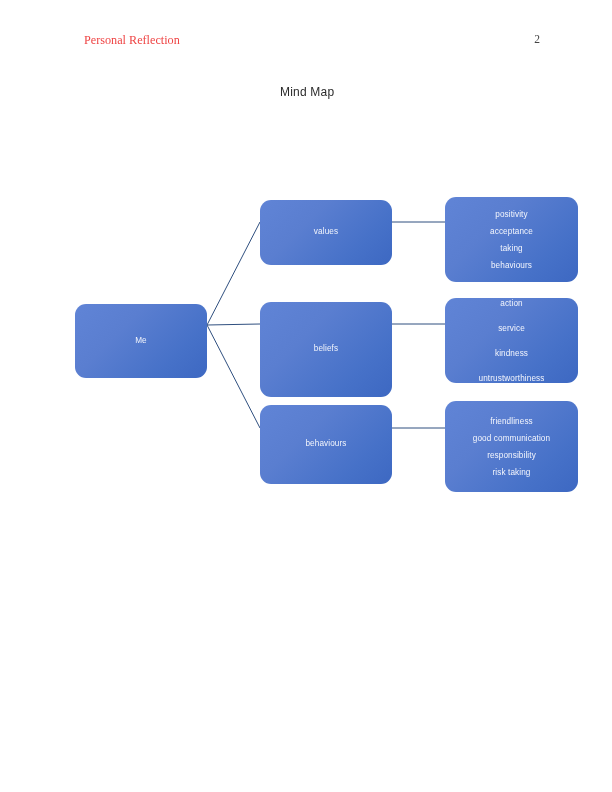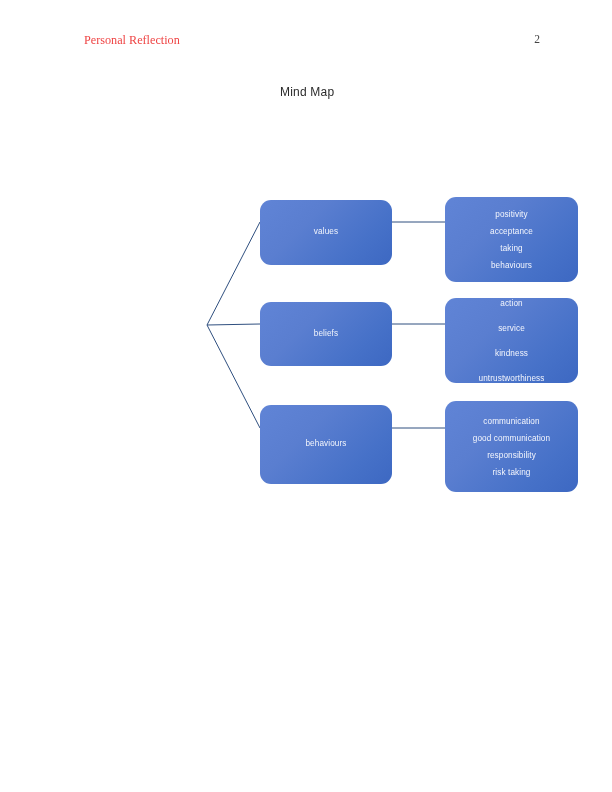--- a/index.html
+++ b/index.html
@@ -103,21 +103,21 @@
 
   
   #node-root {
     left: 75px;
     top: 288px;
     width: 132px;
     height: 74px;
   }
   
   #node-branch-0 { left: 260px; top: 184px;  width: 132px; height: 65px; }
-  #node-branch-1 { left: 260px; top: 286px;  width: 132px; height: 64px; }
+  #node-branch-1 { left: 260px; top: 286px;  width: 132px; height: 95px; }
   #node-branch-2 { left: 260px; top: 389px;  width: 132px; height: 79px; align-items: center; }
   
   #node-detail-0 { left: 445px; top: 181px; width: 133px; height: 85px; }
   #node-detail-1 { left: 445px; top: 282px; width: 133px; height: 85px; gap: 8px; }
   #node-detail-2 { left: 445px; top: 385px; width: 133px; height: 91px; }
 </style>
 </head>
 <body>
 
 <div id="page">
@@ -139,20 +139,23 @@
 
       <line x1="207" y1="325" x2="260" y2="428" stroke="#2f4f7f" stroke-width="1"></line>
 
       <line x1="392" y1="222" x2="445" y2="222" stroke="#2f4f7f" stroke-width="1"></line>
 
       <line x1="392" y1="324" x2="445" y2="324" stroke="#2f4f7f" stroke-width="1"></line>
 
       <line x1="392" y1="428" x2="445" y2="428" stroke="#2f4f7f" stroke-width="1"></line>
     </svg>
 
+    <div class="node" id="node-root">
+      <span class="node-label">Me</span>
+    </div>
 
     <div class="node" id="node-branch-0">
       <span class="node-label">values</span>
     </div>
 
     <div class="node" id="node-branch-1">
       <span class="node-label">beliefs</span>
     </div>
 
     <div class="node" id="node-branch-2">
@@ -167,20 +170,20 @@
     </div>
 
     <div class="node" id="node-detail-1">
       <span class="detail-line">action</span>
       <span class="detail-line">service</span>
       <span class="detail-line">kindness</span>
       <span class="detail-line">untrustworthiness</span>
     </div>
 
     <div class="node" id="node-detail-2">
-      <span class="detail-line">communication</span>
+      <span class="detail-line">friendliness</span>
       <span class="detail-line">good communication</span>
       <span class="detail-line">responsibility</span>
       <span class="detail-line">risk taking</span>
     </div>
 
   </div>
 </div>
 
 </body></html>

